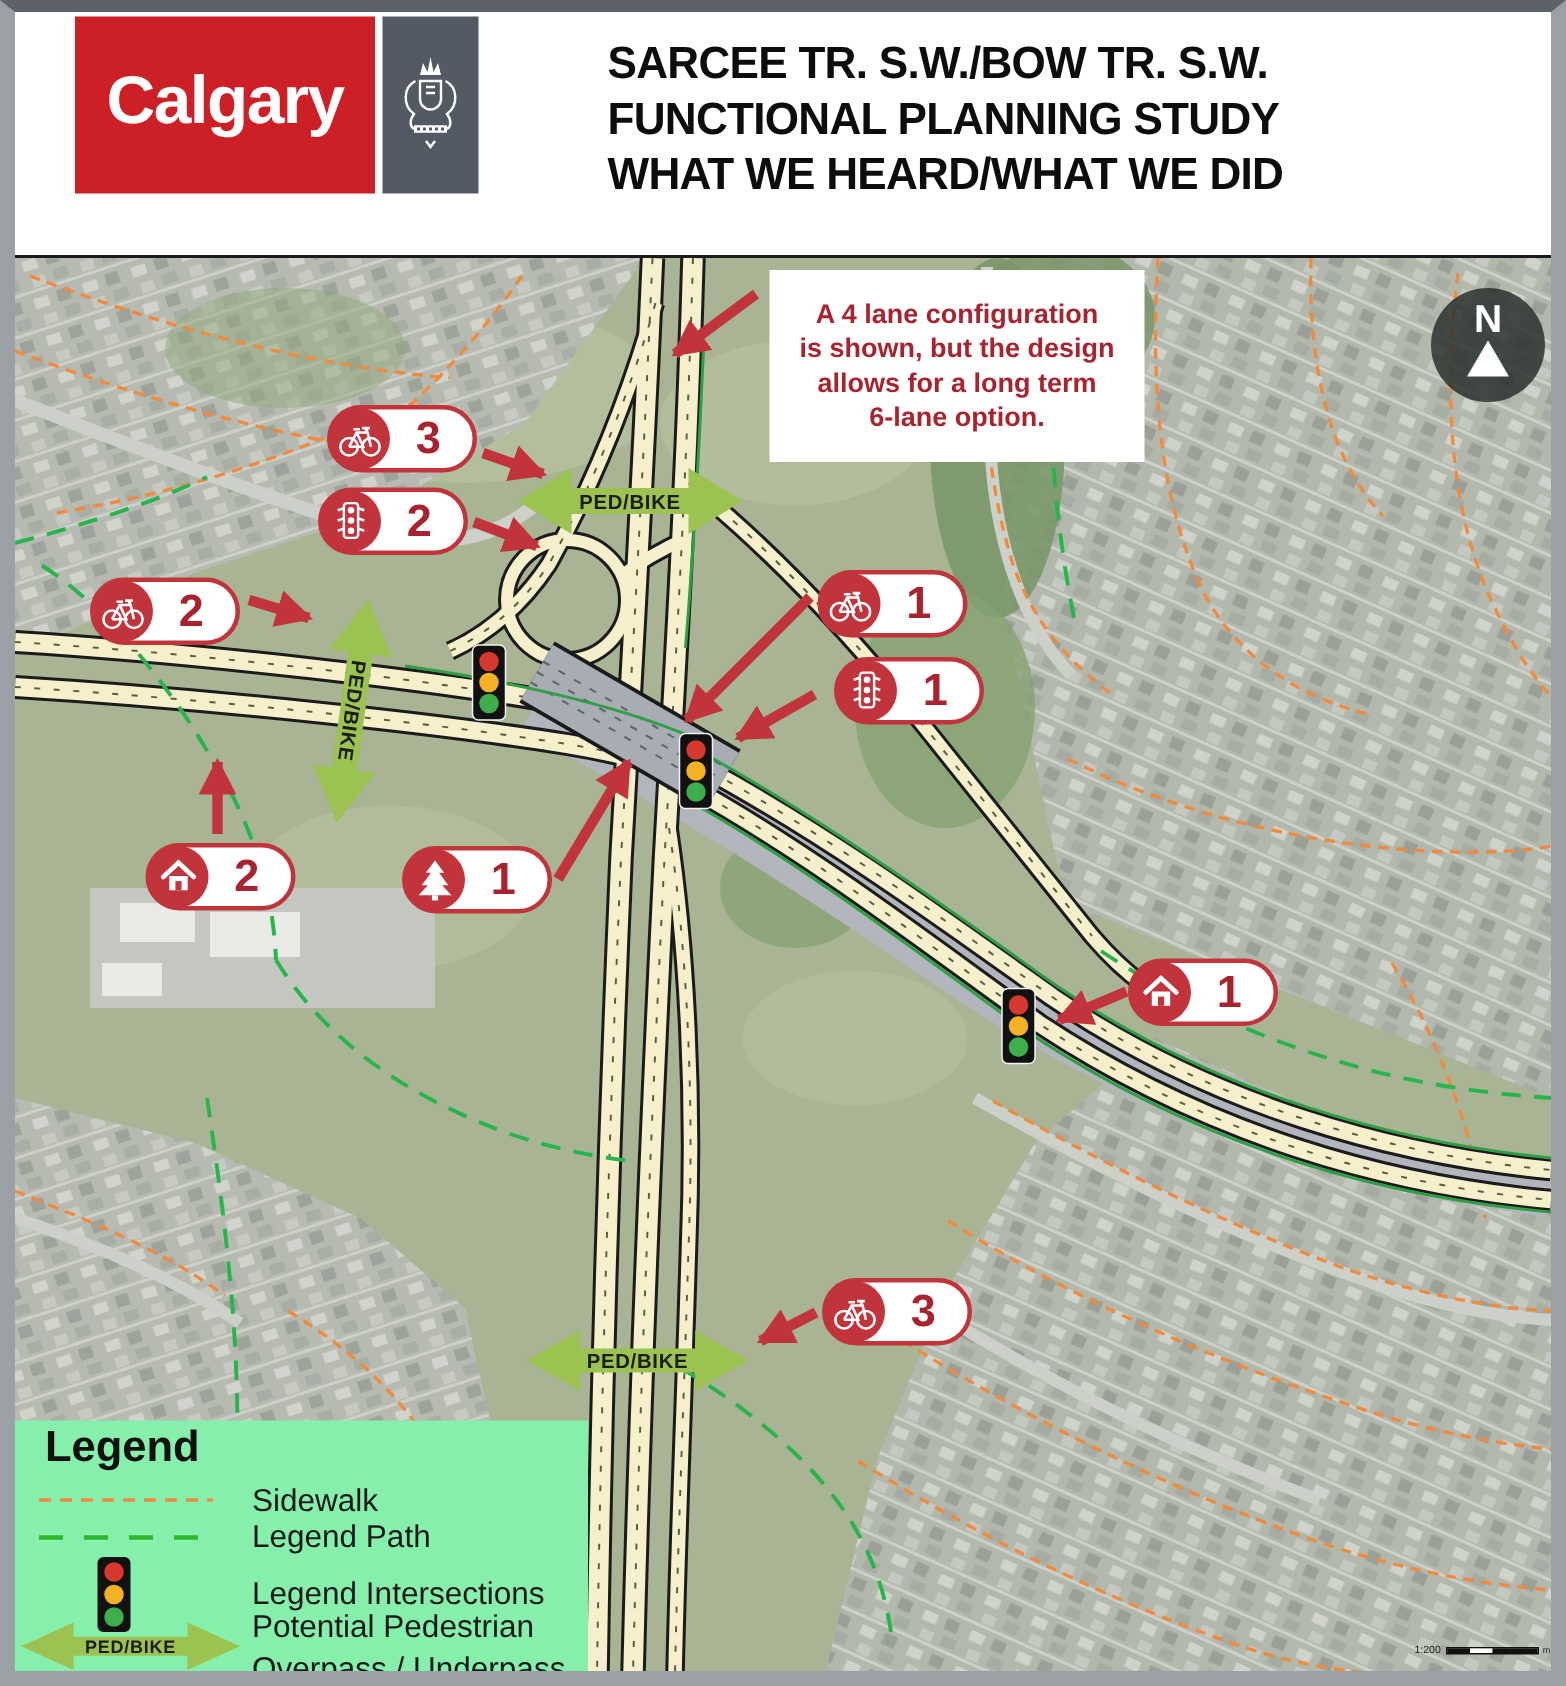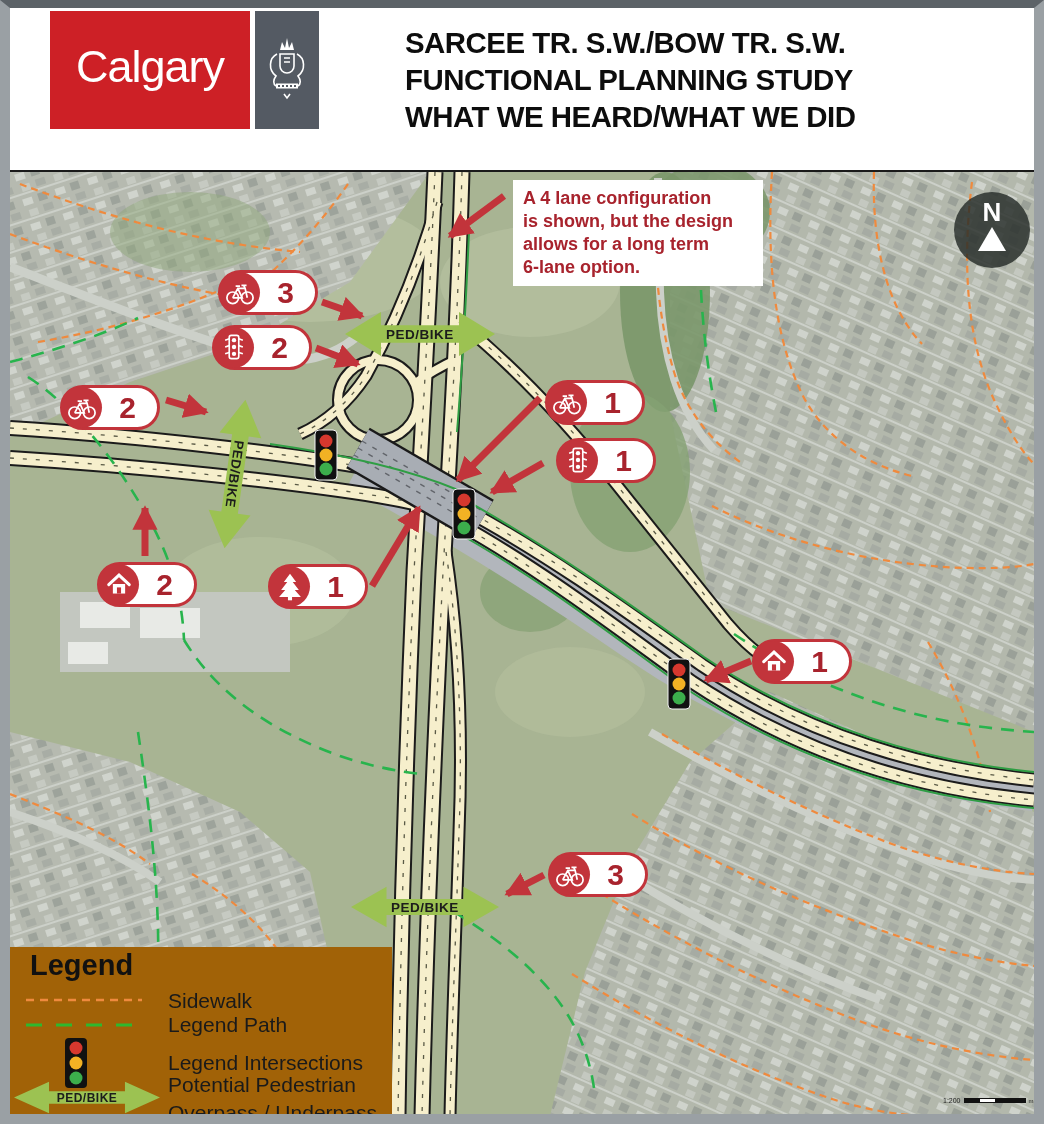--- a/index.html
+++ b/index.html
@@ -2,50 +2,50 @@
 <html><head>
 <meta charset="utf-8">
 <style>
   html,body{margin:0;padding:0;background:#9aa0a4;font-family:"Liberation Sans",sans-serif;}
   .page{width:1024px;height:1106px;border-top:8px solid #5c6267;border-left:10px solid #9aa0a4;
         border-right:10px solid #9aa0a4;border-bottom:10px solid #9aa0a4;background:#fff;position:relative;overflow:hidden;}
   
   .header{position:relative;width:1024px;height:162px;background:#fff;}
   .logo-red{position:absolute;left:40px;top:3px;width:200px;height:118px;background:#cd2026;}
   .logo-word{position:absolute;left:0;top:30px;width:200px;text-align:center;color:#fff;
-             font-size:45px;font-weight:normal;letter-spacing:-1px;}
+             font-size:45px;font-weight:bold;letter-spacing:-1px;}
   .logo-crest{position:absolute;left:245px;top:3px;width:64px;height:118px;background:#545a63;
               display:flex;align-items:center;justify-content:center;}
   .title{position:absolute;left:395px;top:16px;color:#0d0d0d;font-size:30px;font-weight:bold;
          line-height:37px;white-space:pre-line;letter-spacing:-0.5px;transform:scaleX(0.98);transform-origin:left top;}
   
   .map{position:absolute;left:0;top:162px;width:1024px;height:944px;background:#a8b493;
        border-top:2px solid #1a1a1a;box-sizing:border-box;overflow:hidden;}
   .map svg.base{position:absolute;left:0;top:0;}
   
   .pb{position:absolute;background:#9cc252;display:flex;align-items:center;justify-content:center;
       clip-path:polygon(0% 50%,24% 2%,24% 31%,76% 31%,76% 2%,100% 50%,76% 98%,76% 69%,24% 69%,24% 98%);
       color:#1c1c1c;font-weight:bold;font-size:13.5px;letter-spacing:.5px;z-index:2;}
   
   .pill{position:absolute;width:94px;height:39px;border:3px solid #c2343b;border-radius:24px;
         background:#fff;display:flex;align-items:center;z-index:3;}
   .picon{width:41px;height:41px;margin:-1px 0 0 -2px;border-radius:50%;background:#c2343b;
          display:flex;align-items:center;justify-content:center;flex:0 0 auto;}
   .pnum{flex:1;text-align:center;font-weight:bold;font-size:30px;color:#a8232d;padding-right:4px;}
   
   .callout{position:absolute;left:503px;top:8px;width:230px;background:#fff;color:#a8232d;
-           font-size:18px;font-weight:bold;line-height:1.28;padding:7px 10px;white-space:pre-line;z-index:4;}
+           font-size:18px;font-weight:bold;line-height:1.28;padding:18px 10px;white-space:pre-line;z-index:4;text-align:center;}
   
   .north{position:absolute;left:944px;top:20px;width:76px;height:76px;border-radius:50%;
          background:rgba(40,46,42,.83);z-index:4;text-align:center;}
   .north .n{color:#fff;font-size:26px;font-weight:bold;line-height:30px;display:block;margin-top:5px;}
   .north .tri{width:0;height:0;margin:0 auto;border-left:14px solid transparent;
               border-right:14px solid transparent;border-bottom:24px solid #fff;}
   
-  .legend{position:absolute;left:0;top:775px;width:382px;height:169px;background:#a16207;z-index:5;}
+  .legend{position:absolute;left:0;top:775px;width:382px;height:169px;background:#86efac;z-index:5;}
   .legend .ltitle{position:absolute;left:20px;top:2px;font-size:29px;font-weight:bold;color:#111;}
   .legend .lbl{position:absolute;left:158px;font-size:21px;color:#1a1a1a;}
   .legend .lbl2{white-space:pre-line;line-height:1.32;}
   
   .scalebar{position:absolute;left:933px;top:925px;display:flex;align-items:center;gap:3px;z-index:4;}
   .scalebar .ratio{font-size:7px;color:#222;}
   .scalebar .bars{display:flex;border:1px solid #111;height:3px;}
   .scalebar .bars i{display:block;width:15px;height:3px;}
   .scalebar .unit{font-size:6px;color:#222;}
 </style>

